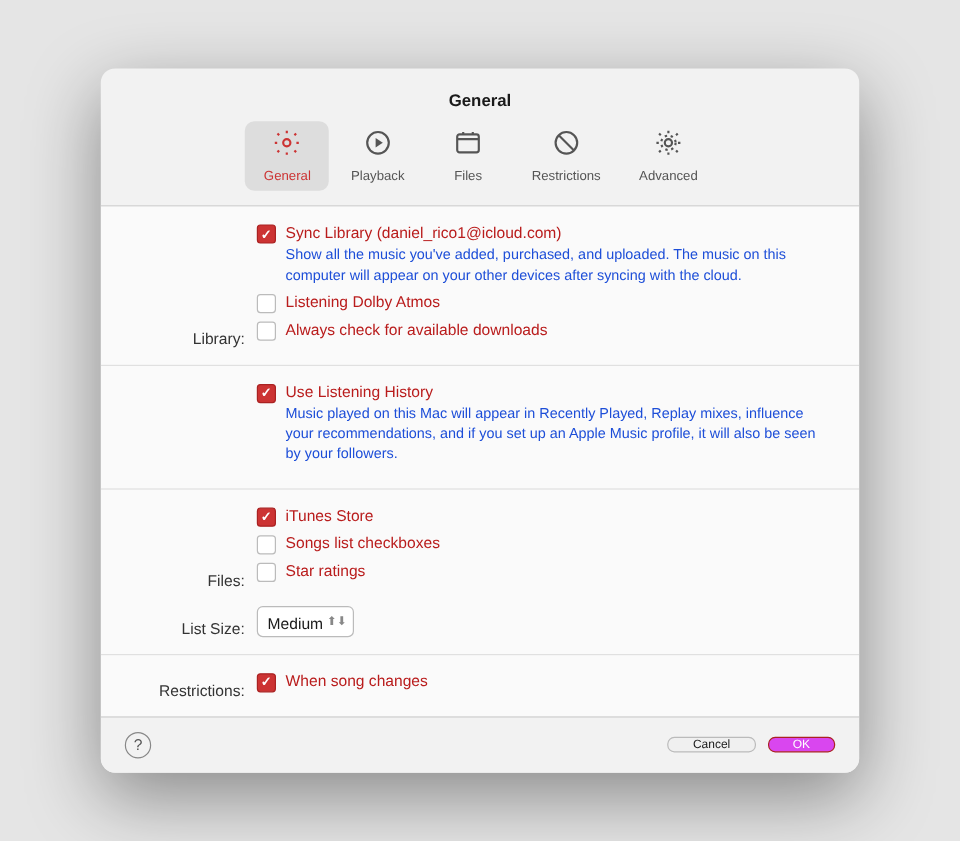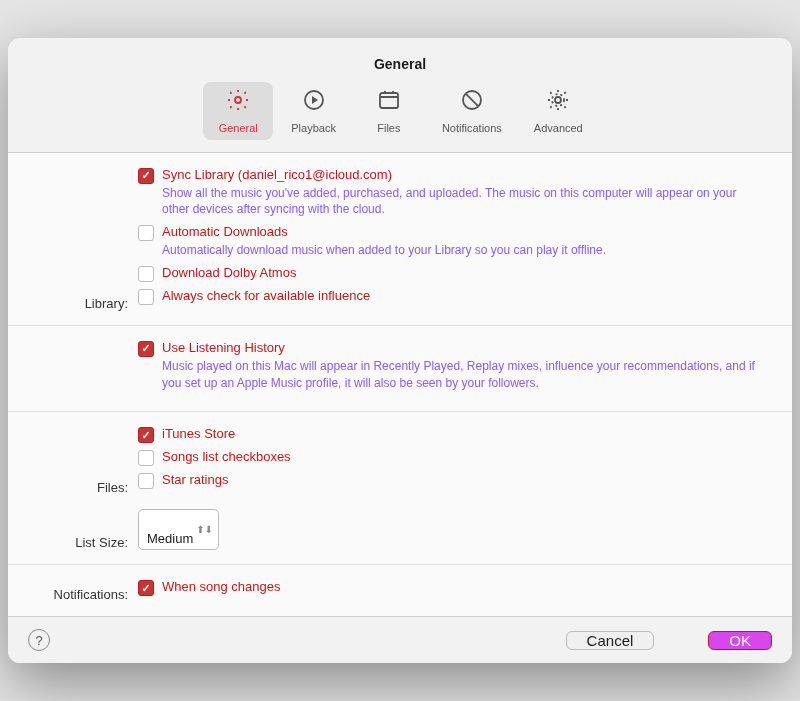--- a/index.html
+++ b/index.html
@@ -9,21 +9,21 @@
       display: flex;
       align-items: center;
       justify-content: center;
       width: 800px;
       height: 701px;
       overflow: hidden;
     }
     .dialog {
       background: #f2f2f2;
       border-radius: 12px;
-      width: 784px;
+      width: 632px;
       box-shadow: 0 20px 60px rgba(0,0,0,0.4);
       overflow: hidden;
     }
     .title-bar {
       text-align: center;
       padding: 18px 20px 0;
       font-size: 14px;
       font-weight: 600;
       color: #1a1a1a;
     }
@@ -123,41 +123,41 @@
       font-weight: 700;
     }
     .checkbox-text {
       font-size: 13px;
       color: #b91c1c;
       font-weight: 500;
       line-height: 1.3;
     }
     .helper-text {
       font-size: 12px;
-      color: #8b5cf6;
+      color: #1d4ed8;
       line-height: 1.4;
       margin-top: 1px;
       margin-left: 24px;
     }
     .inline-control {
       display: flex;
       align-items: center;
       gap: 8px;
       margin-top: 4px;
     }
     .select-wrapper {
       position: relative;
       display: inline-flex;
       align-items: center;
     }
     .select-btn {
       background: white;
       border: 1px solid #bbb;
       border-radius: 5px;
-      padding: 21px 24px 3px 8px;
+      padding: 6px 24px 3px 8px;
       font-size: 13px;
       color: #1a1a1a;
       cursor: pointer;
       appearance: none;
       -webkit-appearance: none;
     }
     .select-arrow {
       position: absolute;
       right: 6px;
       font-size: 10px;
@@ -185,26 +185,25 @@
       color: #555;
       cursor: pointer;
     }
     .btn-group {
       display: flex;
       gap: 10px;
     }
     .btn {
       padding: 0 20px;
       border-radius: 6px;
-      font-size: 15px;
+      font-size: 10px;
       cursor: pointer;
       border: 1px solid #bbb;
       background: #f0f0f0;
       color: #1a1a1a;
-      margin-left: 44px;
     }
     .btn.primary {
       background: #d946ef;
       border-color: #aa2222;
       color: white;
       font-weight: 500;
     }
     
     .icon-svg {
       width: 24px;
@@ -252,21 +251,21 @@
       <span class="label">Files</span>
     </div>
 
     <div class="toolbar-item">
       <span class="icon">
         <svg class="icon-svg" viewBox="0 0 24 24" fill="none" stroke="#555" stroke-width="1.8">
           <circle cx="12" cy="12" r="9"></circle>
           <line x1="5.64" y1="5.64" x2="18.36" y2="18.36"></line>
         </svg>
       </span>
-      <span class="label">Notifications</span>
+      <span class="label">Restrictions</span>
     </div>
 
     <div class="toolbar-item">
       <span class="icon">
         <svg class="icon-svg" viewBox="0 0 24 24" fill="none" stroke="#555" stroke-width="1.8">
           <circle cx="12" cy="12" r="3"></circle>
           <path d="M12 2v2M12 20v2M4.22 4.22l1.42 1.42M18.36 18.36l1.42 1.42M2 12h2M20 12h2M4.22 19.78l1.42-1.42M18.36 5.64l1.42-1.42"></path>
           <circle cx="12" cy="12" r="6" stroke-dasharray="2 3"></circle>
         </svg>
       </span>
@@ -284,42 +283,33 @@
           <div class="checkbox-row">
             <div class="checkbox-wrapper">
               <div class="checkbox checked"></div>
             </div>
             <div>
               <div class="checkbox-text">Sync Library (daniel_rico1@icloud.com)</div>
               <div class="helper-text" style="margin-left:0;">Show all the music you've added, purchased, and uploaded. The music on this computer will appear on your other devices after syncing with the cloud.</div>
             </div>
           </div>
 
+
           <div class="checkbox-row">
             <div class="checkbox-wrapper">
               <div class="checkbox"></div>
             </div>
-            <div>
-              <div class="checkbox-text">Automatic Downloads</div>
-              <div class="helper-text" style="margin-left:0;">Automatically download music when added to your Library so you can play it offline.</div>
-            </div>
+            <div class="checkbox-text">Listening Dolby Atmos</div>
           </div>
 
           <div class="checkbox-row">
             <div class="checkbox-wrapper">
               <div class="checkbox"></div>
             </div>
-            <div class="checkbox-text">Download Dolby Atmos</div>
-          </div>
-
-          <div class="checkbox-row">
-            <div class="checkbox-wrapper">
-              <div class="checkbox"></div>
-            </div>
-            <div class="checkbox-text">Always check for available influence</div>
+            <div class="checkbox-text">Always check for available downloads</div>
           </div>
         </div>
       </div>
     </div>
 
     <div class="section">
       <div class="row">
         <div class="row-label"></div>
         <div class="row-content">
           <div class="checkbox-row">
@@ -375,21 +365,21 @@
               </select>
               <span class="select-arrow">⬆⬇</span>
             </div>
           </div>
         </div>
       </div>
     </div>
 
     <div class="section">
       <div class="row">
-        <div class="row-label">Notifications:</div>
+        <div class="row-label">Restrictions:</div>
         <div class="row-content">
           <div class="checkbox-row">
             <div class="checkbox-wrapper">
               <div class="checkbox checked"></div>
             </div>
             <div class="checkbox-text">When song changes</div>
           </div>
         </div>
       </div>
     </div>

